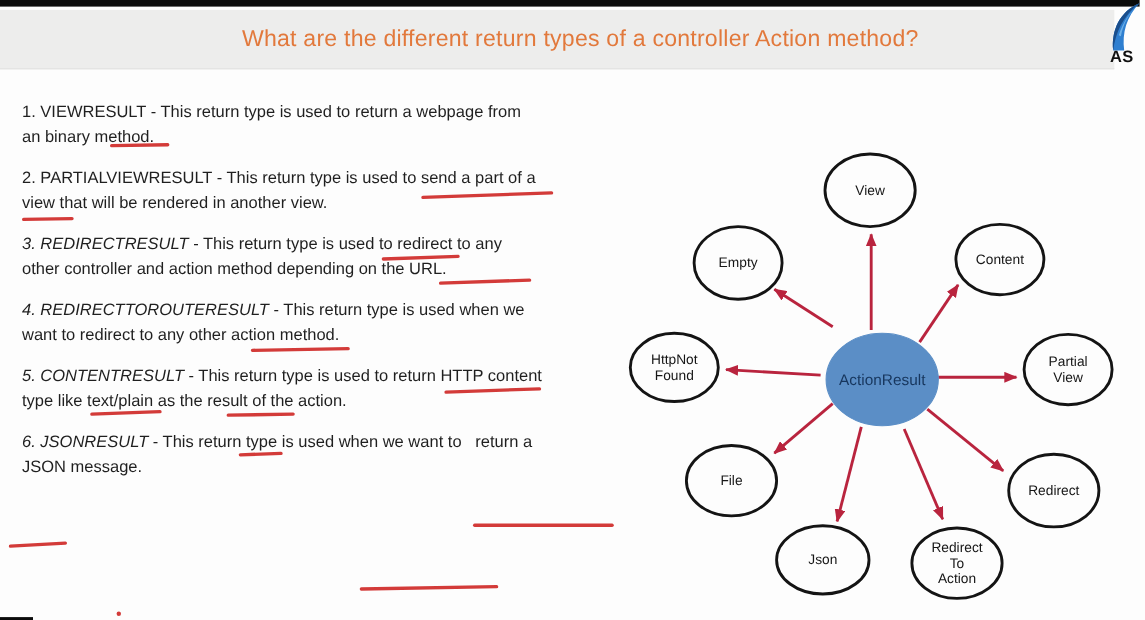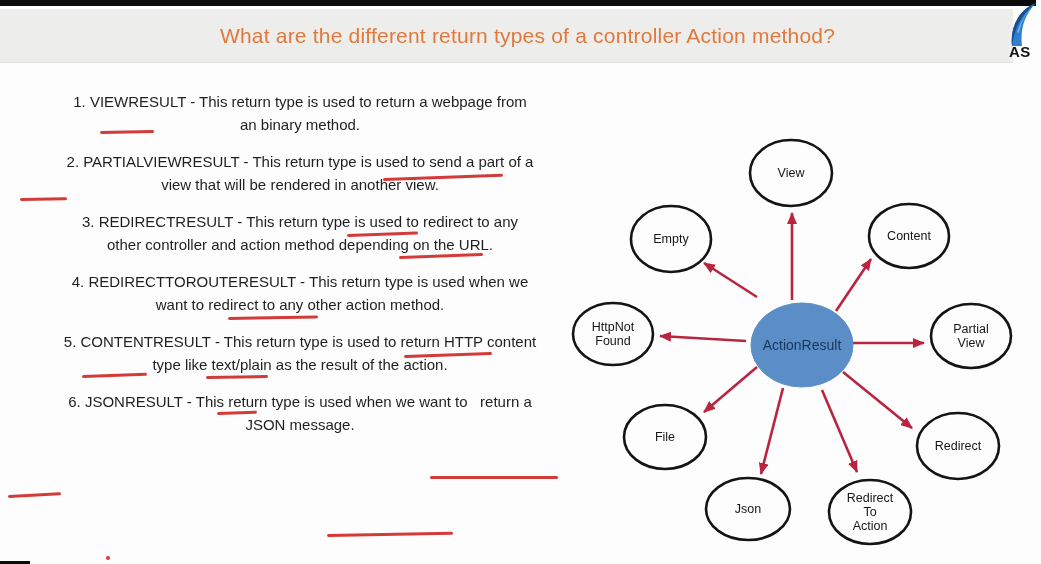--- a/index.html
+++ b/index.html
@@ -17,22 +17,22 @@
     margin-left:42px;font-size:21px;color:#e2793c;letter-spacing:.2px;
   }
   .logo{position:absolute;right:0;top:2px;width:32px;height:58px;padding-left:16px;}
   .logo svg{display:block;}
   .logo-text{font-weight:bold;font-size:15px;color:#101010;line-height:14px;margin-top:-3px;letter-spacing:.5px;}
   .textcol{
     position:absolute;left:20px;top:90px;width:560px;
     font-size:15px;line-height:23px;color:#1f1f1f;
   }
   .item{margin-bottom:14px;}
-  .ln{white-space:pre;text-align:center;}
-  .head.it{}
+  .ln{white-space:pre;}
+  .head.it{font-style:italic;}
   #diagram-svg{position:absolute;left:0;top:0;width:1041px;height:564px;pointer-events:none;}
   #annotations .mark{
     position:absolute;height:3px;border-radius:2px;transform-origin:left center;opacity:.92;
   }
   #annotations .mark.dot{width:4px;height:4px;border-radius:50%;}
 </style>
 </head>
 <body>
 
 <div class="page">

